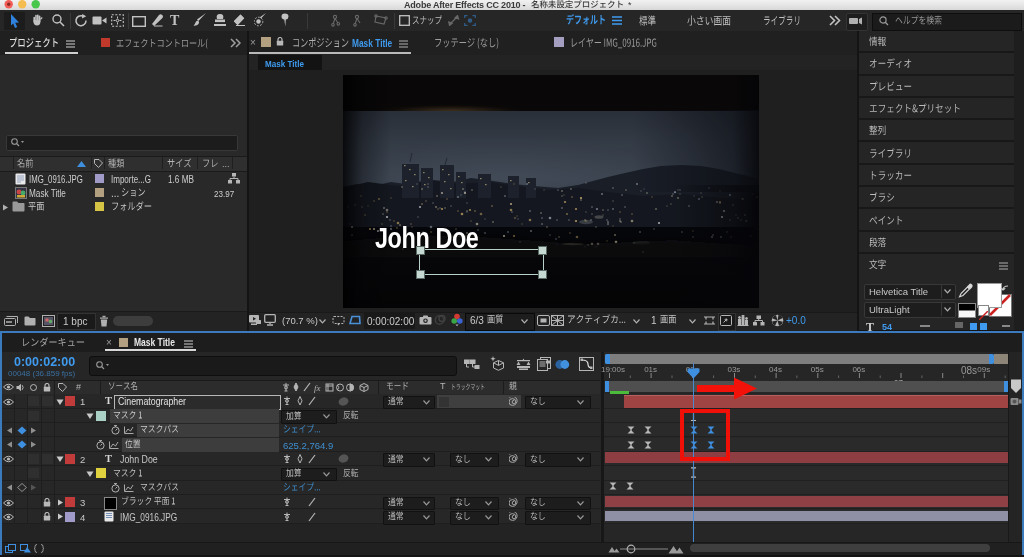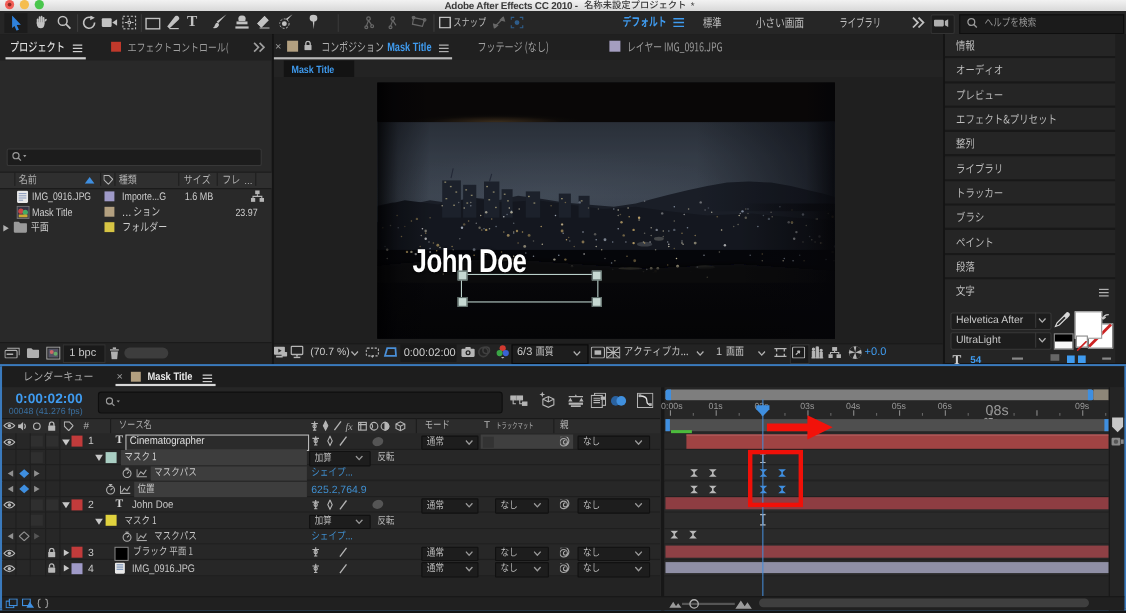--- a/index.html
+++ b/index.html
@@ -881,21 +881,21 @@
 <div class="a" style="left:859px;top:254px;width:155px;height:76px;background:#252525"></div>
 <div class="a" style="left:869.0px;top:258.6px;transform:scaleX(0.820);transform-origin:0 0">
     <svg class="jp " style="" width="21.0" height="12.1" viewBox="0 0 21.0 12.1">
       <path fill="#bdbdbd" d="M7.6 2.6 8.4 2.8Q7.8 4.8 6.7 6.2Q5.7 7.6 4.3 8.5Q2.8 9.5 0.9 10.1Q0.9 10.0 0.8 9.8Q0.7 9.7 0.6 9.6Q0.5 9.4 0.4 9.3Q2.3 8.8 3.7 7.9Q5.1 7.0 6.0 5.7Q7.0 4.4 7.6 2.6ZM2.8 2.7Q3.4 4.3 4.4 5.7Q5.4 7.0 6.8 7.9Q8.2 8.9 10.1 9.3Q10.0 9.4 9.9 9.5Q9.8 9.7 9.7 9.8Q9.6 10.0 9.6 10.1Q7.6 9.6 6.2 8.6Q4.7 7.6 3.7 6.2Q2.7 4.7 2.1 2.9ZM0.5 2.2H10.0V3.0H0.5ZM4.8 0.4H5.6V2.7H4.8Z M12.9 3.5H18.0V4.2H12.9ZM11.2 6.1H20.3V6.8H11.2ZM15.3 5.3H16.2V9.1Q16.2 9.5 16.1 9.6Q16.0 9.8 15.7 9.9Q15.4 10.0 15.0 10.0Q14.5 10.1 13.9 10.1Q13.8 9.9 13.8 9.8Q13.7 9.7 13.7 9.5Q13.6 9.4 13.5 9.3Q13.9 9.3 14.2 9.3Q14.5 9.3 14.8 9.3Q15.0 9.3 15.1 9.3Q15.2 9.3 15.3 9.2Q15.3 9.2 15.3 9.1ZM17.8 3.5H18.0L18.1 3.4L18.7 3.8Q18.3 4.2 17.9 4.6Q17.4 5.0 16.9 5.3Q16.4 5.6 16.0 5.9Q15.9 5.8 15.8 5.6Q15.6 5.5 15.5 5.4Q15.9 5.2 16.4 4.9Q16.8 4.6 17.1 4.2Q17.5 3.9 17.8 3.6ZM15.3 0.4H16.2V2.1H15.3ZM11.3 1.6H20.2V4.0H19.3V2.3H12.1V4.0H11.3Z"></path>
     </svg>
   </div>
 <svg class="a" style="left:999px;top:262px;" width="9" height="8" viewBox="0 0 9 8">
     <path d="M0 1 H9 M0 4 H9 M0 7 H9" stroke="#b0b0b0" stroke-width="1.1"></path>
   </svg>
 <div class="a" style="left:864px;top:284px;width:90px;height:14px;background:#1d1d1d;border:1px solid #383838;border-radius:2px"></div>
-<div class="a" style="left:869px;top:286px;font-size:9.5px;color:#c8c8c8;font-weight:normal;white-space:nowrap;">Helvetica After</div>
+<div class="a" style="left:869px;top:286px;font-size:9.5px;color:#c8c8c8;font-weight:normal;white-space:nowrap;">Helvetica Title</div>
 <div class="a" style="left:941px;top:284px;width:1px;height:14px;background:#383838"></div>
 <svg class="a" style="left:944px;top:289px;" width="7" height="5" viewBox="0 0 7 5">
     <path d="M0.5 0.5 L3.5 3.8 L6.5 0.5" stroke="#b0b0b0" stroke-width="1.2" fill="none"></path>
   </svg>
 <svg class="a" style="left:958px;top:283px;" width="16" height="15" viewBox="0 0 16 15">
     <path d="M13.5 1 Q15.5 2.5 14 4.5 L12 6.5 L9 3.5 L11 1.5 Q12 0 13.5 1 Z" fill="#d8d8d8"></path>
     <path d="M9.5 4 L3 10.5 L1.5 13.8 L5 12.5 L11.5 6 Z" fill="none" stroke="#d8d8d8" stroke-width="1.1"></path>
   </svg>
 <div class="a" style="left:989px;top:294px;width:21px;height:21px;background:#fff;border:1px solid #777"></div>
 <svg class="a" style="left:989px;top:294px;" width="22" height="22" viewBox="0 0 22 22">
@@ -937,21 +937,21 @@
   </div>
 <div class="a" style="left:106px;top:337px;font-size:10px;color:#9a9a9a;font-weight:normal;white-space:nowrap;">×</div>
 <div class="a" style="left:119px;top:338px;width:9px;height:9px;background:#b3a080"></div>
 <div class="a" style="left:134px;top:337px;font-size:10px;color:#e8e8e8;font-weight:bold;white-space:nowrap;transform:scaleX(0.85);transform-origin:0 0">Mask Title</div>
 <svg class="a" style="left:184px;top:340px;" width="9" height="8" viewBox="0 0 9 8">
     <path d="M0 1 H9 M0 4 H9 M0 7 H9" stroke="#d0d0d0" stroke-width="1.1"></path>
   </svg>
 <div class="a" style="left:105px;top:349px;width:91px;height:2px;background:#d8d8d8"></div>
 <div class="a" style="left:2px;top:352px;width:1020px;height:28px;background:#262626"></div>
 <div class="a" style="left:14px;top:355px;font-size:12.5px;color:#3f9bef;font-weight:bold;white-space:nowrap;letter-spacing:0px">0:00:02:00</div>
-<div class="a" style="left:8px;top:369px;font-size:8px;color:#3a6f9f;font-weight:normal;white-space:nowrap;">00048 (41.276 fps)</div>
+<div class="a" style="left:8px;top:369px;font-size:8px;color:#3a6f9f;font-weight:normal;white-space:nowrap;">00048 (36.859 fps)</div>
 <div class="a" style="left:89px;top:356px;width:366px;height:18px;background:#1a1a1a;border:1px solid #0e0e0e;border-radius:3px"></div>
 <svg class="a" style="left:96px;top:361px;" width="14" height="9" viewBox="0 0 14 9">
     <circle cx="3.5" cy="3.5" r="2.8" fill="none" stroke="#999" stroke-width="1.1"></circle>
     <path d="M5.7 5.7 L8 8" stroke="#999" stroke-width="1.2"></path>
     <path d="M10 3 l3 0 l-1.5 2 Z" fill="#999"></path>
   </svg>
 <svg class="a" style="left:464px;top:359px;" width="16" height="12" viewBox="0 0 16 12">
     <g stroke="#b5b5b5" fill="#b5b5b5">
       <rect x="0" y="1" width="5" height="3.5"></rect>
       <rect x="6" y="1" width="5" height="3.5"></rect>
@@ -1417,29 +1417,29 @@
 <svg class="a" style="left:577px;top:515.0px;" width="7" height="5" viewBox="0 0 7 5">
     <path d="M0.5 0.5 L3.5 3.8 L6.5 0.5" stroke="#999" stroke-width="1.2" fill="none"></path>
   </svg>
 <div class="a" style="left:601px;top:352px;width:3px;height:203px;background:#171717"></div>
 <div class="a" style="left:605px;top:352px;width:403px;height:28px;background:#262626"></div>
 <div class="a" style="left:605px;top:353.5px;width:389px;height:10px;background:#7e7e7e;border-radius:2px"></div>
 <div class="a" style="left:605px;top:353.5px;width:5px;height:10px;background:#3f8fe0;border-radius:2px 0 0 2px"></div>
 <div class="a" style="left:989px;top:353.5px;width:5px;height:10px;background:#3f8fe0;border-radius:0 2px 2px 0"></div>
 <div class="a" style="left:994px;top:353.5px;width:14px;height:10px;background:#8d8678"></div>
 <div class="a" style="left:605px;top:364px;width:403px;height:16px;background:#262626"></div>
-<div class="a" style="left:601px;top:365px;font-size:8px;color:#9a9a9a;font-weight:normal;white-space:nowrap;">0:00s</div>
+<div class="a" style="left:601px;top:365px;font-size:8px;color:#9a9a9a;font-weight:normal;white-space:nowrap;">19:00s</div>
 <div class="a" style="left:644.15px;top:365px;font-size:8px;color:#9a9a9a;font-weight:normal;white-space:nowrap;">01s</div>
 <div class="a" style="left:685.8px;top:365px;font-size:8px;color:#9a9a9a;font-weight:normal;white-space:nowrap;">02s</div>
 <div class="a" style="left:727.45px;top:365px;font-size:8px;color:#9a9a9a;font-weight:normal;white-space:nowrap;">03s</div>
 <div class="a" style="left:769.1px;top:365px;font-size:8px;color:#9a9a9a;font-weight:normal;white-space:nowrap;">04s</div>
 <div class="a" style="left:810.75px;top:365px;font-size:8px;color:#9a9a9a;font-weight:normal;white-space:nowrap;">05s</div>
 <div class="a" style="left:852.4px;top:365px;font-size:8px;color:#9a9a9a;font-weight:normal;white-space:nowrap;">06s</div>
 <div class="a" style="left:894.05px;top:378px;font-size:8px;color:#9a9a9a;font-weight:bold;white-space:nowrap;">07s</div>
-<div class="a" style="left:896px;top:365px;font-size:13px;color:#9a9a9a;font-weight:normal;white-space:nowrap;">08s</div>
+<div class="a" style="left:961px;top:365px;font-size:10px;color:#9a9a9a;font-weight:normal;white-space:nowrap;">08s</div>
 <div class="a" style="left:977.3499999999999px;top:365px;font-size:8px;color:#9a9a9a;font-weight:normal;white-space:nowrap;">09s</div>
 <svg class="a" style="left:605px;top:364px;" width="403" height="16" viewBox="0 0 403 16">
     <path d="M4.5 9 V14" stroke="#8a8a8a"></path>
     <path d="M25.3 11.5 V14" stroke="#666"></path>
     <path d="M46.1 9 V14" stroke="#8a8a8a"></path>
     <path d="M67.0 11.5 V14" stroke="#666"></path>
     <path d="M87.8 9 V14" stroke="#8a8a8a"></path>
     <path d="M108.6 11.5 V14" stroke="#666"></path>
     <path d="M129.5 9 V14" stroke="#8a8a8a"></path>
     <path d="M150.3 11.5 V14" stroke="#666"></path>

